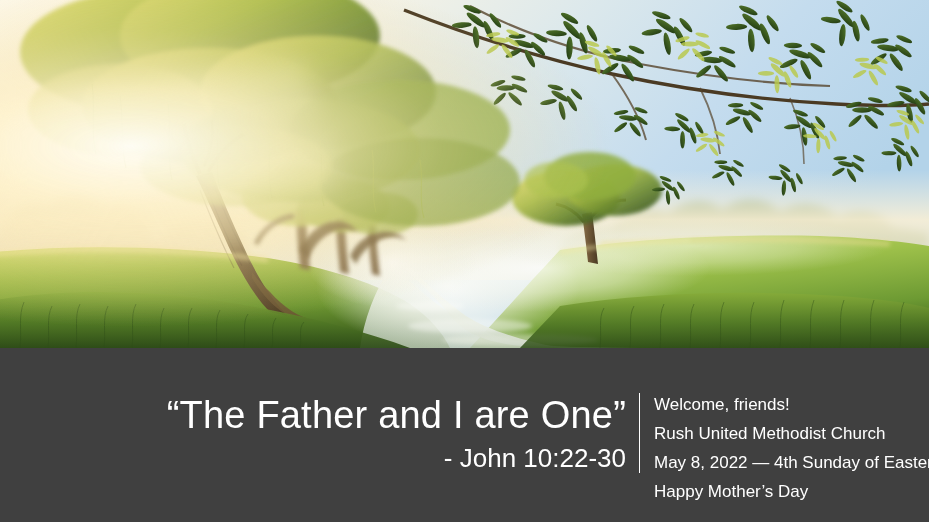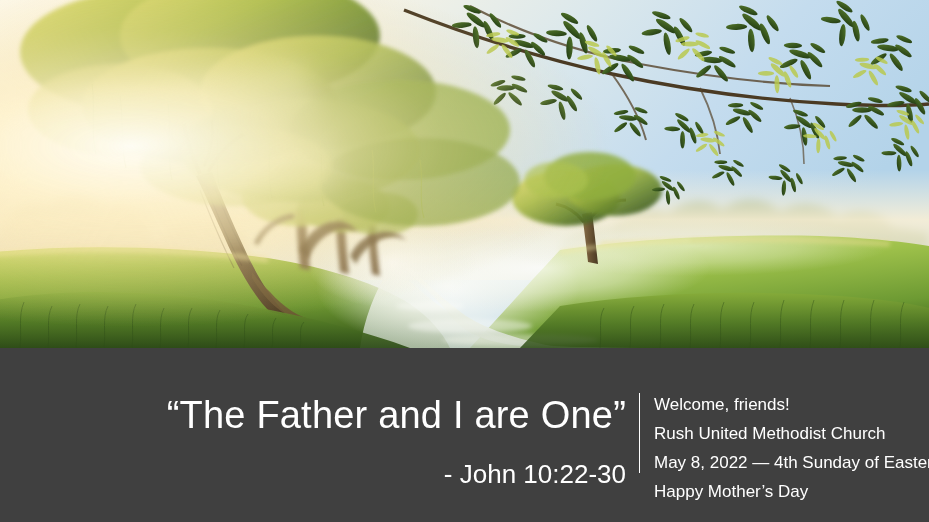--- a/index.html
+++ b/index.html
@@ -54,21 +54,21 @@
     font-size: 38px;
     line-height: 46px;
     font-weight: 400;
     letter-spacing: 0.2px;
     white-space: nowrap;
   }
   #scripture-ref {
     font-size: 26px;
     line-height: 36px;
     font-weight: 400;
-    margin-top: 18px;
+    margin-top: 2px;
     white-space: nowrap;
   }
 
   
   #divider {
     position: absolute;
     left: 639px;
     top: 45px;
     width: 1px;
     height: 80px;

